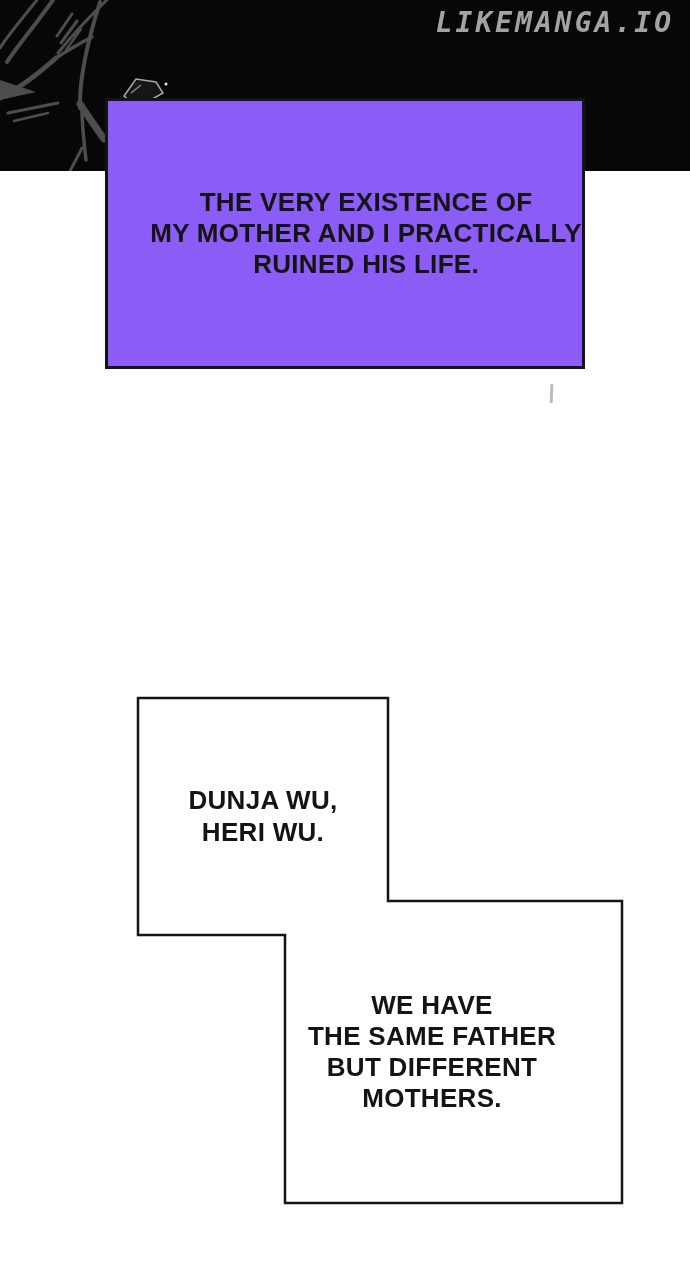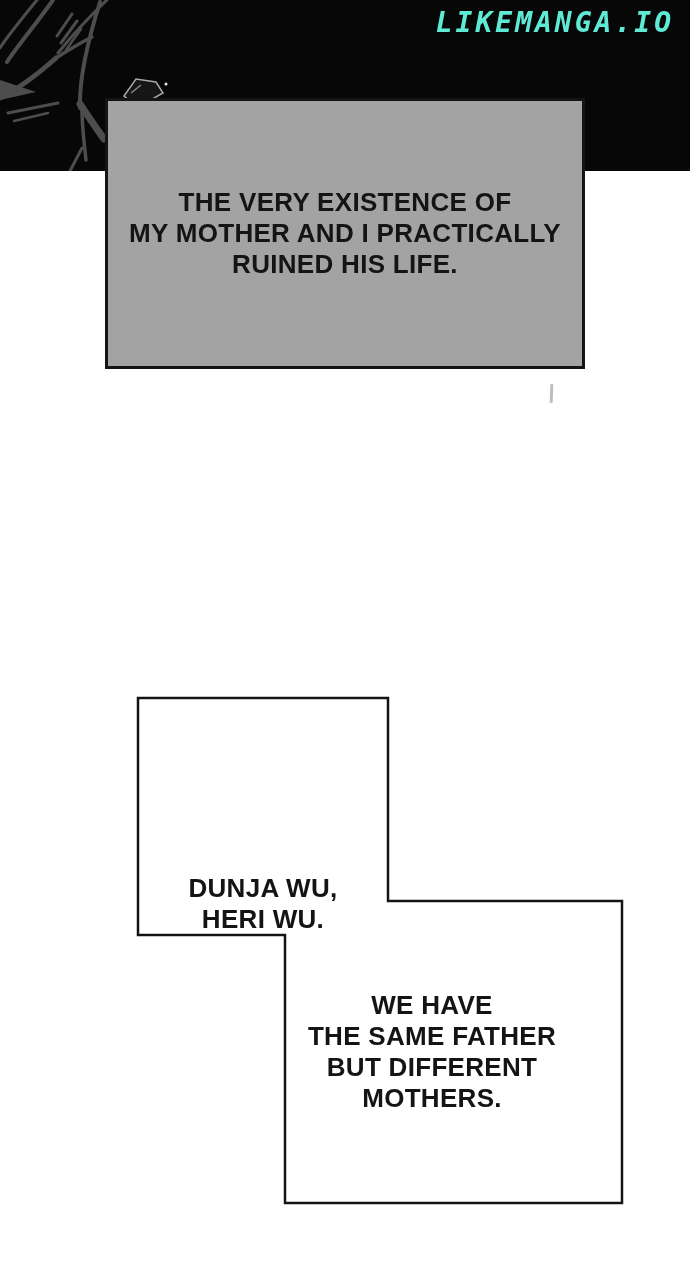--- a/index.html
+++ b/index.html
@@ -25,65 +25,65 @@
   .band svg { position: absolute; left: 0; top: 0; }
   .watermark {
     position: absolute;
     top: 6px;
     right: 16px;
     font-family: "DejaVu Sans Mono", monospace;
     font-style: italic;
     font-weight: 700;
     font-size: 28px;
     letter-spacing: 3px;
-    color: #5eead4;
+    color: #a3a3a3;
     white-space: nowrap;
     user-select: none;
   }
   
   .caption-text {
     margin: 0;
     font-weight: 700;
     font-size: 26px;
     line-height: 1.2;
     letter-spacing: 0.3px;
     color: #141414;
     text-align: center;
     white-space: pre-line;
   }
   .box1 {
     position: absolute;
     left: 105px; top: 98px;
     width: 480px; height: 271px;
     box-sizing: border-box;
-    background: #a3a3a3;
+    background: #8b5cf6;
     border: 3px solid #141414;
     display: flex;
     align-items: center;
-    justify-content: center;
+    justify-content: flex-end;
   }
   .stray-mark {
     position: absolute;
     left: 550px; top: 384px;
     width: 3px; height: 19px;
     background: #bdbdbd;
     transform: rotate(2deg);
     border-radius: 1px;
   }
   .merged-outline {
     position: absolute;
     left: 120px; top: 680px;
     width: 520px; height: 540px;
   }
   .box2-textwrap {
     position: absolute;
     left: 138px; top: 698px;
     width: 250px; height: 237px;
     display: flex;
-    align-items: flex-end;
+    align-items: center;
     justify-content: center;
   }
   .box3-textwrap {
     position: absolute;
     left: 285px; top: 901px;
     width: 294px; height: 302px;
     display: flex;
     align-items: center;
     justify-content: center;
   }

